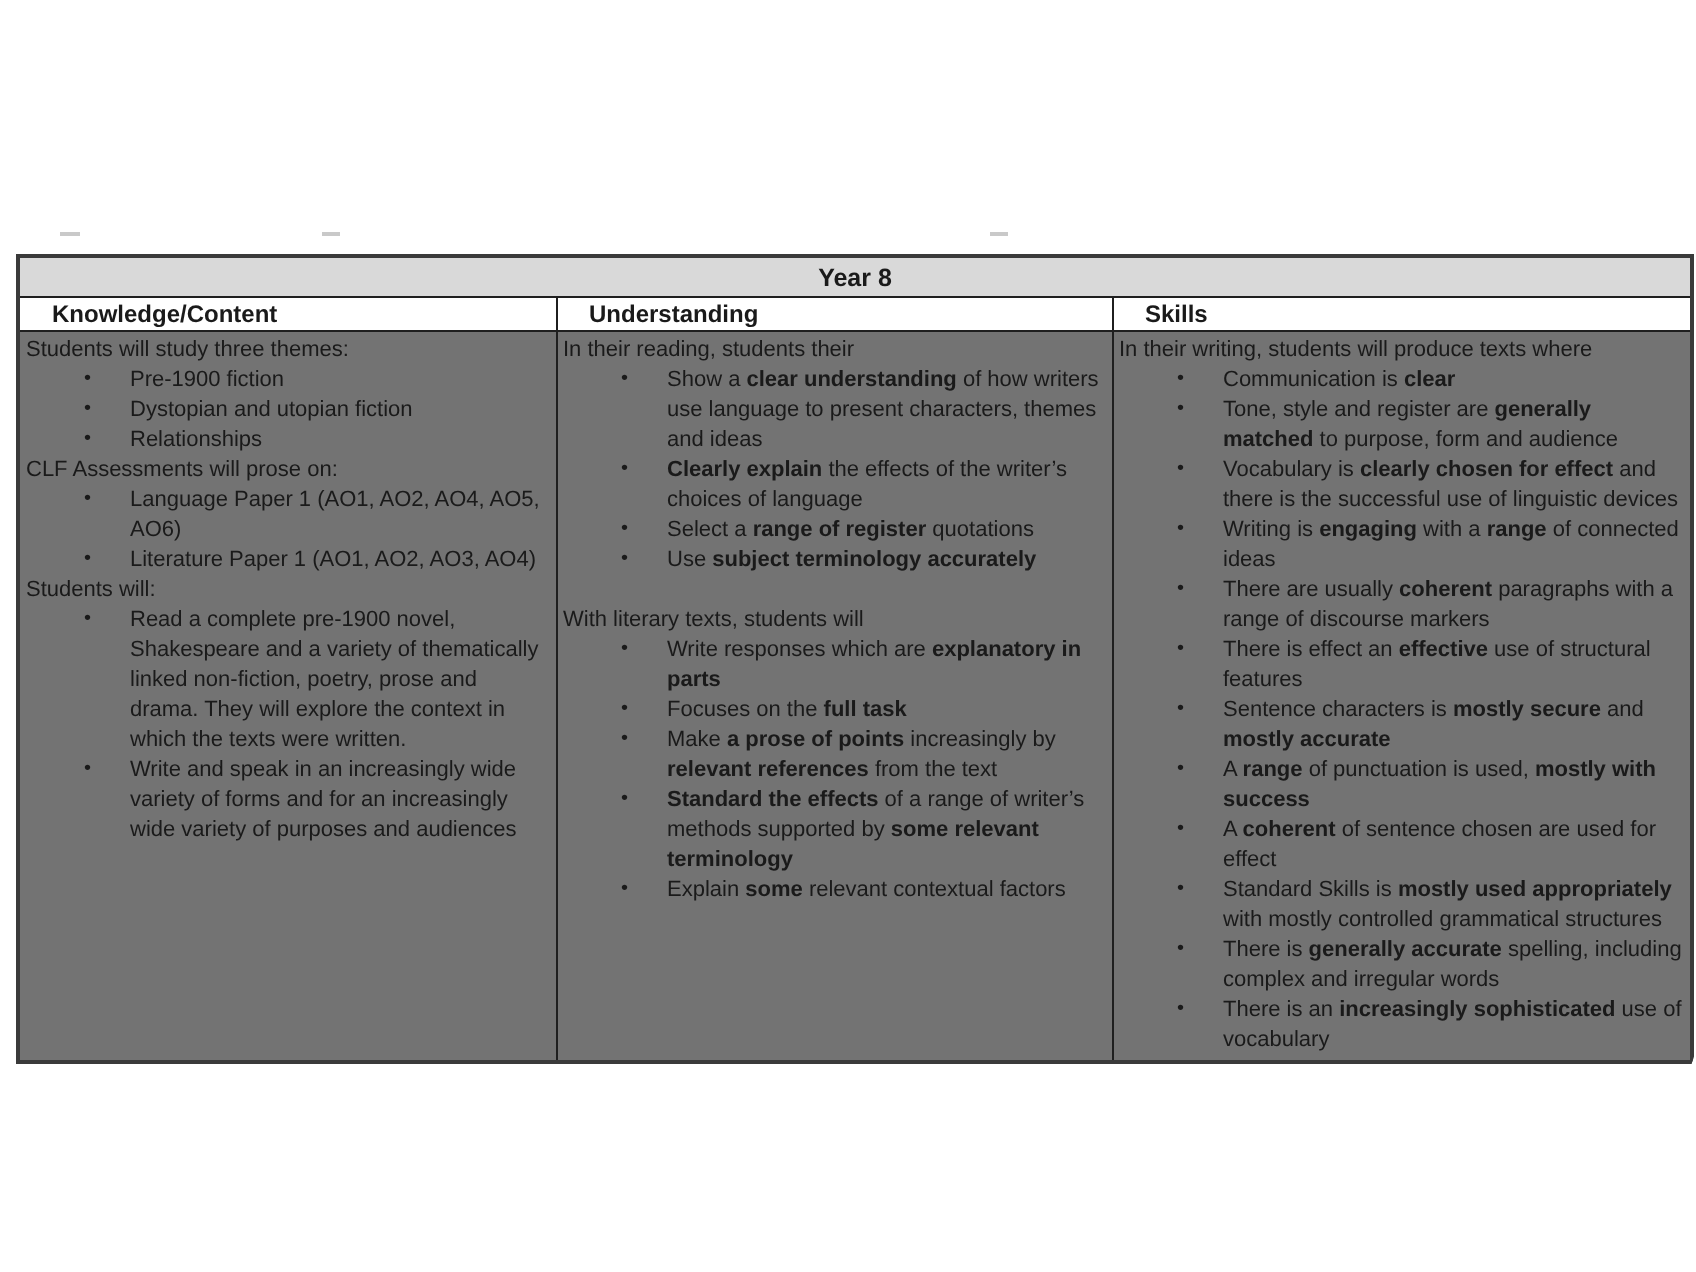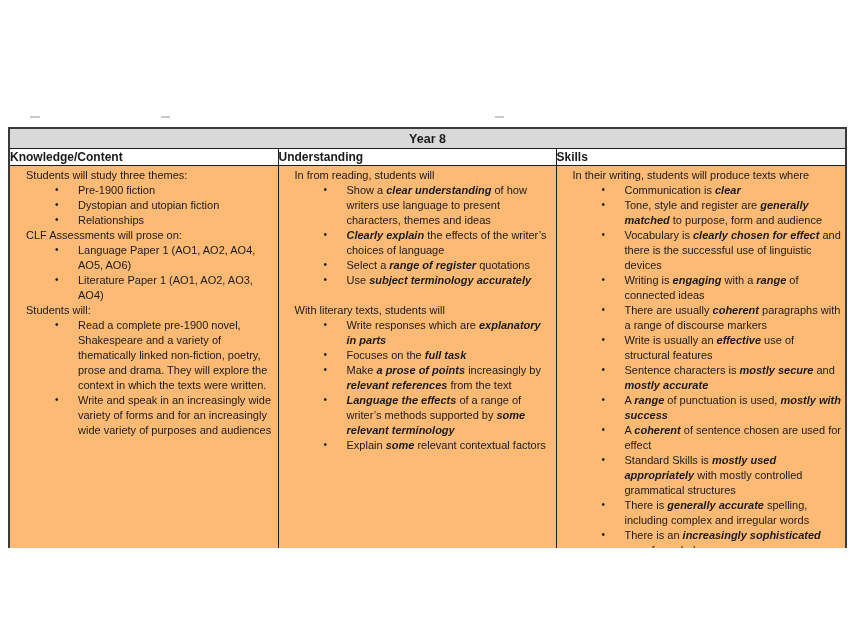--- a/index.html
+++ b/index.html
@@ -8,20 +8,21 @@
     background: #ffffff;
   }
   .page {
     position: relative;
     width: 848px;
     height: 548px;
     background: #ffffff;
     overflow: hidden;
     font-family: "Liberation Sans", "DejaVu Sans", sans-serif;
     color: #1a1a1a;
+    border-radius: 27px;
   }
   .artifact {
     position: absolute;
     height: 2px;
     background: #c9c9c9;
   }
   #artifact-1 { left: 30px;  top: 116px; width: 10px; }
   #artifact-2 { left: 161px; top: 116px; width: 9px; }
   #artifact-3 { left: 495px; top: 116px; width: 9px; }
 
@@ -51,44 +52,44 @@
     text-align: center;
     padding: 1px 2px;
     vertical-align: middle;
   }
   th.col-header {
     height: 14px;
     background: #ffffff;
     font-size: 12px;
     font-weight: bold;
     text-align: left;
-    padding: 1px 0;
+    padding: 1px 16px;
     vertical-align: middle;
   }
   td.body-cell {
     vertical-align: top;
-    padding: 2px 4px 2px 16px;
+    padding: 2px 4px 2px 3px;
     font-size: 11px;
     line-height: 15px;
-    background: #fdba74;
+    background: #737373;
   }
   .block { margin: 0; }
   .block.para { padding-left: 0; }
   .block.bullet {
     position: relative;
     padding-left: 52px;
   }
   .block.bullet .marker {
     position: absolute;
     left: 29px;
     top: -1px;
     font-size: 10px;
   }
   .block.spacer { height: 15px; }
-  b { font-weight: bold; font-style: italic; }
+  b { font-weight: bold; }
 </style>
 </head>
 <body>
 
 <div class="page" style="background: rgb(255, 255, 255); color: rgb(26, 26, 26);">
 
   <div class="artifact" id="artifact-1"></div>
   <div class="artifact" id="artifact-2"></div>
   <div class="artifact" id="artifact-3"></div>
 
@@ -116,41 +117,41 @@
             <div class="block bullet"><span class="marker">•</span><span><span>Dystopian and utopian fiction</span></span></div>
             <div class="block bullet"><span class="marker">•</span><span><span>Relationships</span></span></div>
             <div class="block para"><span><span>CLF Assessments will prose on:</span></span></div>
             <div class="block bullet"><span class="marker">•</span><span><span>Language Paper 1 (AO1, AO2, AO4, AO5, AO6)</span></span></div>
             <div class="block bullet"><span class="marker">•</span><span><span>Literature Paper 1 (AO1, AO2, AO3, AO4)</span></span></div>
             <div class="block para"><span><span>Students will:</span></span></div>
             <div class="block bullet"><span class="marker">•</span><span><span>Read a complete pre-1900 novel, Shakespeare and a variety of thematically linked non-fiction, poetry, prose and drama. They will explore the context in which the texts were written.</span></span></div>
             <div class="block bullet"><span class="marker">•</span><span><span>Write and speak in an increasingly wide variety of forms and for an increasingly wide variety of purposes and audiences</span></span></div>
           </td>
         <td class="body-cell">
-            <div class="block para"><span><span>In from reading, students will</span></span></div>
+            <div class="block para"><span><span>In their reading, students their</span></span></div>
             <div class="block bullet"><span class="marker">•</span><span><span>Show a </span><b>clear understanding</b><span> of how writers use language to present characters, themes and ideas</span></span></div>
             <div class="block bullet"><span class="marker">•</span><span><b>Clearly explain</b><span> the effects of the writer’s choices of language</span></span></div>
             <div class="block bullet"><span class="marker">•</span><span><span>Select a </span><b>range of register</b><span> quotations</span></span></div>
             <div class="block bullet"><span class="marker">•</span><span><span>Use </span><b>subject terminology accurately</b></span></div>
             <div class="block spacer"></div>
             <div class="block para"><span><span>With literary texts, students will</span></span></div>
             <div class="block bullet"><span class="marker">•</span><span><span>Write responses which are </span><b>explanatory in parts</b></span></div>
             <div class="block bullet"><span class="marker">•</span><span><span>Focuses on the </span><b>full task</b></span></div>
             <div class="block bullet"><span class="marker">•</span><span><span>Make </span><b>a prose of points</b><span> increasingly by </span><b>relevant references</b><span> from the text</span></span></div>
-            <div class="block bullet"><span class="marker">•</span><span><b>Language the effects</b><span> of a range of writer’s methods supported by </span><b>some relevant terminology</b></span></div>
+            <div class="block bullet"><span class="marker">•</span><span><b>Standard the effects</b><span> of a range of writer’s methods supported by </span><b>some relevant terminology</b></span></div>
             <div class="block bullet"><span class="marker">•</span><span><span>Explain </span><b>some</b><span> relevant contextual factors</span></span></div>
           </td>
         <td class="body-cell">
             <div class="block para"><span><span>In their writing, students will produce texts where</span></span></div>
             <div class="block bullet"><span class="marker">•</span><span><span>Communication is </span><b>clear</b></span></div>
             <div class="block bullet"><span class="marker">•</span><span><span>Tone, style and register are </span><b>generally matched</b><span> to purpose, form and audience</span></span></div>
             <div class="block bullet"><span class="marker">•</span><span><span>Vocabulary is </span><b>clearly chosen for effect</b><span> and there is the successful use of linguistic devices</span></span></div>
             <div class="block bullet"><span class="marker">•</span><span><span>Writing is </span><b>engaging</b><span> with a </span><b>range</b><span> of connected ideas</span></span></div>
             <div class="block bullet"><span class="marker">•</span><span><span>There are usually </span><b>coherent</b><span> paragraphs with a range of discourse markers</span></span></div>
-            <div class="block bullet"><span class="marker">•</span><span><span>Write is usually an </span><b>effective</b><span> use of structural features</span></span></div>
+            <div class="block bullet"><span class="marker">•</span><span><span>There is effect an </span><b>effective</b><span> use of structural features</span></span></div>
             <div class="block bullet"><span class="marker">•</span><span><span>Sentence characters is </span><b>mostly secure</b><span> and </span><b>mostly accurate</b></span></div>
             <div class="block bullet"><span class="marker">•</span><span><span>A </span><b>range</b><span> of punctuation is used, </span><b>mostly with success</b></span></div>
             <div class="block bullet"><span class="marker">•</span><span><span>A </span><b>coherent</b><span> of sentence chosen are used for effect</span></span></div>
             <div class="block bullet"><span class="marker">•</span><span><span>Standard Skills is </span><b>mostly used appropriately</b><span> with mostly controlled grammatical structures</span></span></div>
             <div class="block bullet"><span class="marker">•</span><span><span>There is </span><b>generally accurate</b><span> spelling, including complex and irregular words</span></span></div>
             <div class="block bullet"><span class="marker">•</span><span><span>There is an </span><b>increasingly sophisticated</b><span> use of vocabulary</span></span></div>
           </td>
       </tr>
     </tbody>
   </table>

